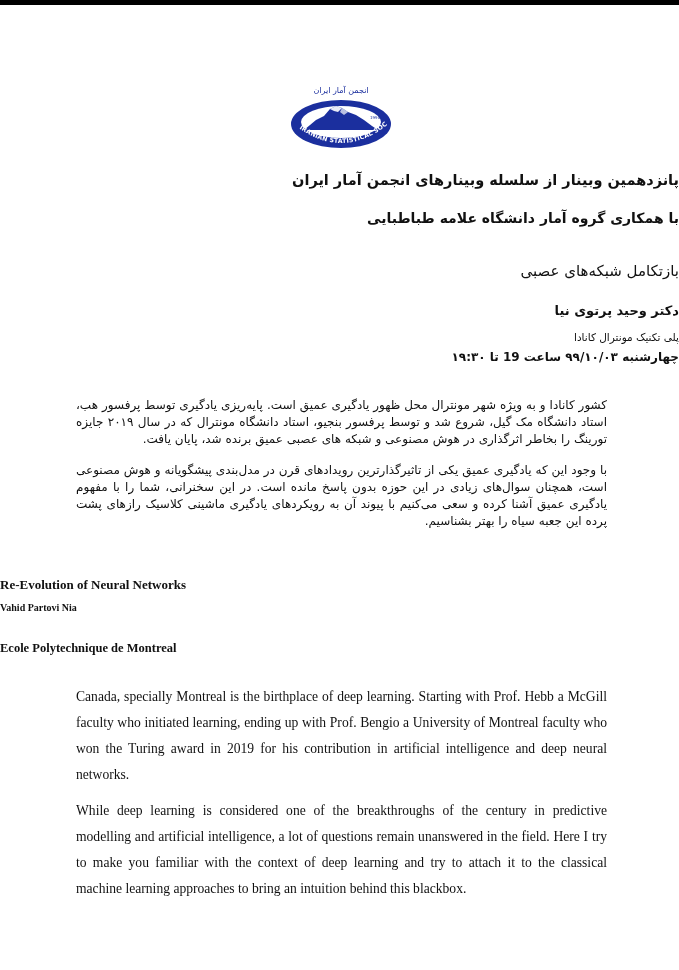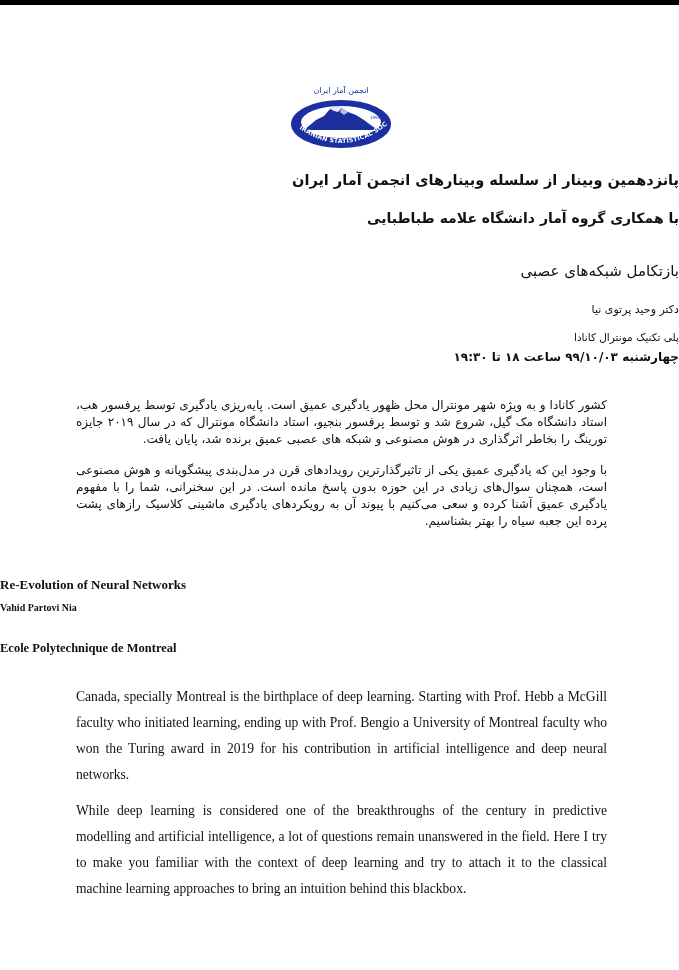--- a/index.html
+++ b/index.html
@@ -35,21 +35,21 @@
       width: 679px;
       white-space: nowrap;
     }
     .fa {
       direction: rtl;
       font-family: "DejaVu Sans", sans-serif;
     }
     .fa-title-1 { top: 172px; font-size: 14.5px; font-weight: bold; }
     .fa-title-2 { top: 210px; font-size: 14px; font-weight: bold; }
     .fa-talk-title { top: 262px; font-size: 15px; font-weight: normal; }
-    .fa-speaker { top: 303px; font-size: 11px; font-weight: normal; }
+    .fa-speaker { top: 303px; font-size: 13px; font-weight: bold; }
     .fa-affil { top: 331px; font-size: 10.5px; }
     .fa-date { top: 350px; font-size: 12px; font-weight: bold; }
 
     .fa-paragraph {
       position: absolute;
       left: 76px;
       width: 531px;
       direction: rtl;
       text-align: justify;
       text-align-last: right;
@@ -104,21 +104,21 @@
     <text x="84" y="37" font-size="4" fill="#1b2f9e" font-family="DejaVu Sans, sans-serif">1990</text>
   </svg>
 </div>
 
 <div class="center fa fa-title-1">پانزدهمین وبینار از سلسله وبینارهای انجمن آمار ایران</div>
 <div class="center fa fa-title-2">با همکاری گروه آمار دانشگاه علامه طباطبایی</div>
 
 <div class="center fa fa-talk-title">بازتکامل شبکه‌های عصبی</div>
 <div class="center fa fa-speaker">دکتر وحید پرتوی نیا</div>
 <div class="center fa fa-affil">پلی تکنیک مونترال کانادا</div>
-<div class="center fa fa-date">چهارشنبه ۹۹/۱۰/۰۳ ساعت ۱۸ تا ۱۹:۳۰</div>
+<div class="center fa fa-date">چهارشنبه ۹۹/۱۰/۰۳ ساعت 19 تا ۱۹:۳۰</div>
 
 <div class="fa-paragraph fa-p1">کشور کانادا و به ویژه شهر مونترال محل ظهور یادگیری عمیق است. پایه‌ریزی یادگیری توسط پرفسور هب، استاد دانشگاه مک گیل، شروع شد و توسط پرفسور بنجیو، استاد دانشگاه مونترال که در سال ۲۰۱۹ جایزه تورینگ را بخاطر اثرگذاری در هوش مصنوعی و شبکه های عصبی عمیق برنده شد، پایان یافت.</div>
 <div class="fa-paragraph fa-p2">با وجود این که یادگیری عمیق یکی از تاثیرگذارترین رویدادهای قرن در مدل‌بندی پیشگویانه و هوش مصنوعی است، همچنان سوال‌های زیادی در این حوزه بدون پاسخ مانده است. در این سخنرانی، شما را با مفهوم یادگیری عمیق آشنا کرده و سعی می‌کنیم با پیوند آن به رویکردهای یادگیری ماشینی کلاسیک رازهای پشت پرده این جعبه سیاه را بهتر بشناسیم.</div>
 
 <div class="center en en-title">Re-Evolution of Neural Networks</div>
 <div class="center en en-speaker">Vahid Partovi Nia</div>
 <div class="center en en-affil">Ecole Polytechnique de Montreal</div>
 
 <div class="en-paragraph en-p1">Canada, specially Montreal is the birthplace of deep learning. Starting with Prof. Hebb a McGill faculty who initiated learning, ending up with Prof. Bengio a University of Montreal faculty who won the Turing award in 2019 for his contribution in artificial intelligence and deep neural networks.</div>
 <div class="en-paragraph en-p2">While deep learning is considered one of the breakthroughs of the century in predictive modelling and artificial intelligence, a lot of questions remain unanswered in the field. Here I try to make you familiar with the context of deep learning and try to attach it to the classical machine learning approaches to bring an intuition behind this blackbox.</div>

